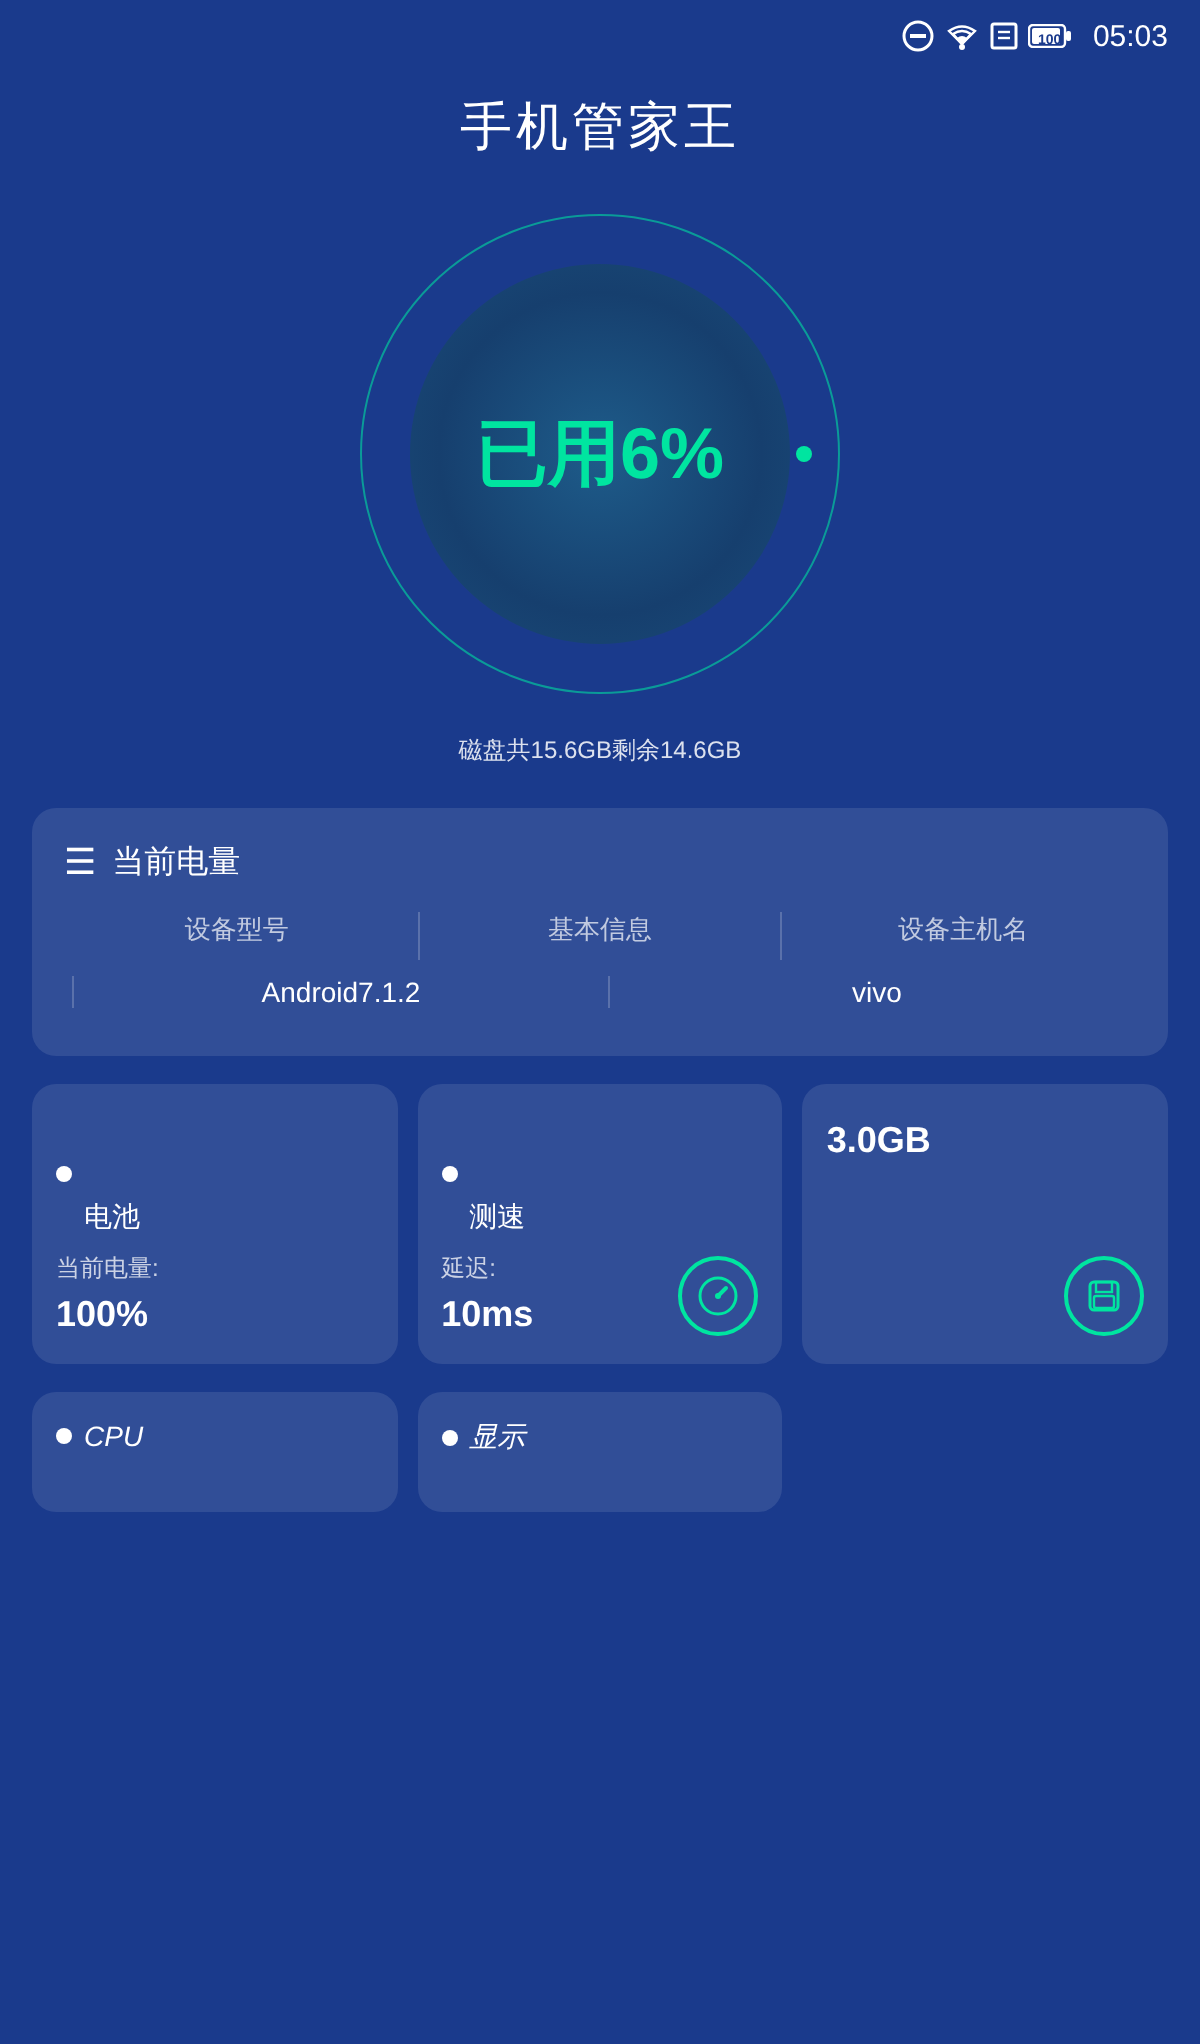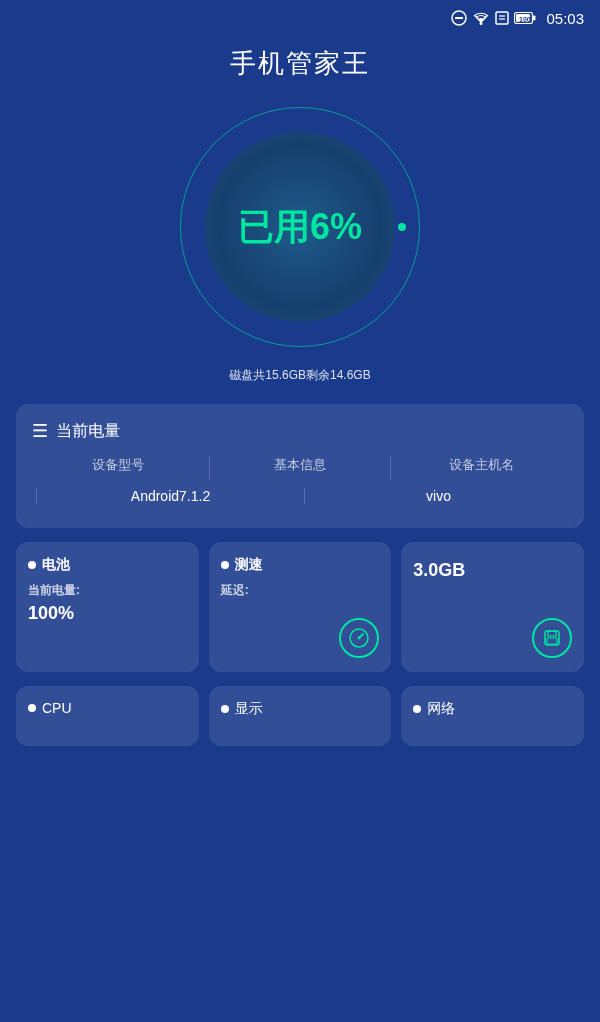--- a/index.html
+++ b/index.html
@@ -176,27 +176,27 @@
     }
     .stat-dot {
       width: 8px;
       height: 8px;
       background: white;
       border-radius: 50%;
     }
     .stat-title {
       color: white;
       font-size: 14px;
-      font-weight: 700;
+      font-weight: 400;
+      margin-top: 44px;
     }
     .stat-label {
       color: rgba(255,255,255,0.75);
       font-size: 12px;
       margin-bottom: 4px;
-      font-weight: bold;
     }
     .stat-value {
       color: white;
       font-size: 18px;
       font-weight: 600;
       margin-top: 4px;
     }
     .stat-icon-wrap {
       position: absolute;
       bottom: 14px;
@@ -217,20 +217,21 @@
       display: grid;
       grid-template-columns: 1fr 1fr 1fr;
       gap: 10px;
       margin: 0 16px;
     }
     .bottom-card {
       background: rgba(255,255,255,0.1);
       border-radius: 12px;
       padding: 14px 12px;
       min-height: 60px;
+      font-style: italic;
     }
     .bottom-card-header {
       display: flex;
       align-items: center;
       gap: 6px;
     }
     .bottom-card-title {
       color: white;
       font-size: 14px;
       font-weight: 500;
@@ -330,20 +331,21 @@
     <div class="stat-label">当前电量:</div>
     <div class="stat-value">100%</div>
   </div>
 
   <div class="stat-card">
     <div class="stat-header">
       <div class="stat-dot"></div>
       <span class="stat-title">测速</span>
     </div>
     <div class="stat-label">延迟:</div>
+    <div class="stat-value">10ms</div>
     <div class="stat-icon-wrap">
 
       <svg width="20" height="20" viewBox="0 0 20 20">
         <circle cx="10" cy="10" r="9" fill="none" stroke="#00e5a0" stroke-width="1.5"></circle>
         <line x1="10" y1="10" x2="14" y2="6" stroke="#00e5a0" stroke-width="2" stroke-linecap="round"></line>
         <circle cx="10" cy="10" r="1.5" fill="#00e5a0"></circle>
       </svg>
     </div>
   </div>
 
@@ -366,19 +368,13 @@
       <div class="stat-dot"></div>
       <span class="bottom-card-title">CPU</span>
     </div>
   </div>
   <div class="bottom-card">
     <div class="bottom-card-header">
       <div class="stat-dot"></div>
       <span class="bottom-card-title">显示</span>
     </div>
   </div>
-  <div class="bottom-card">
-    <div class="bottom-card-header">
-      <div class="stat-dot"></div>
-      <span class="bottom-card-title">网络</span>
-    </div>
-  </div>
 </div>
 
 </body></html>

